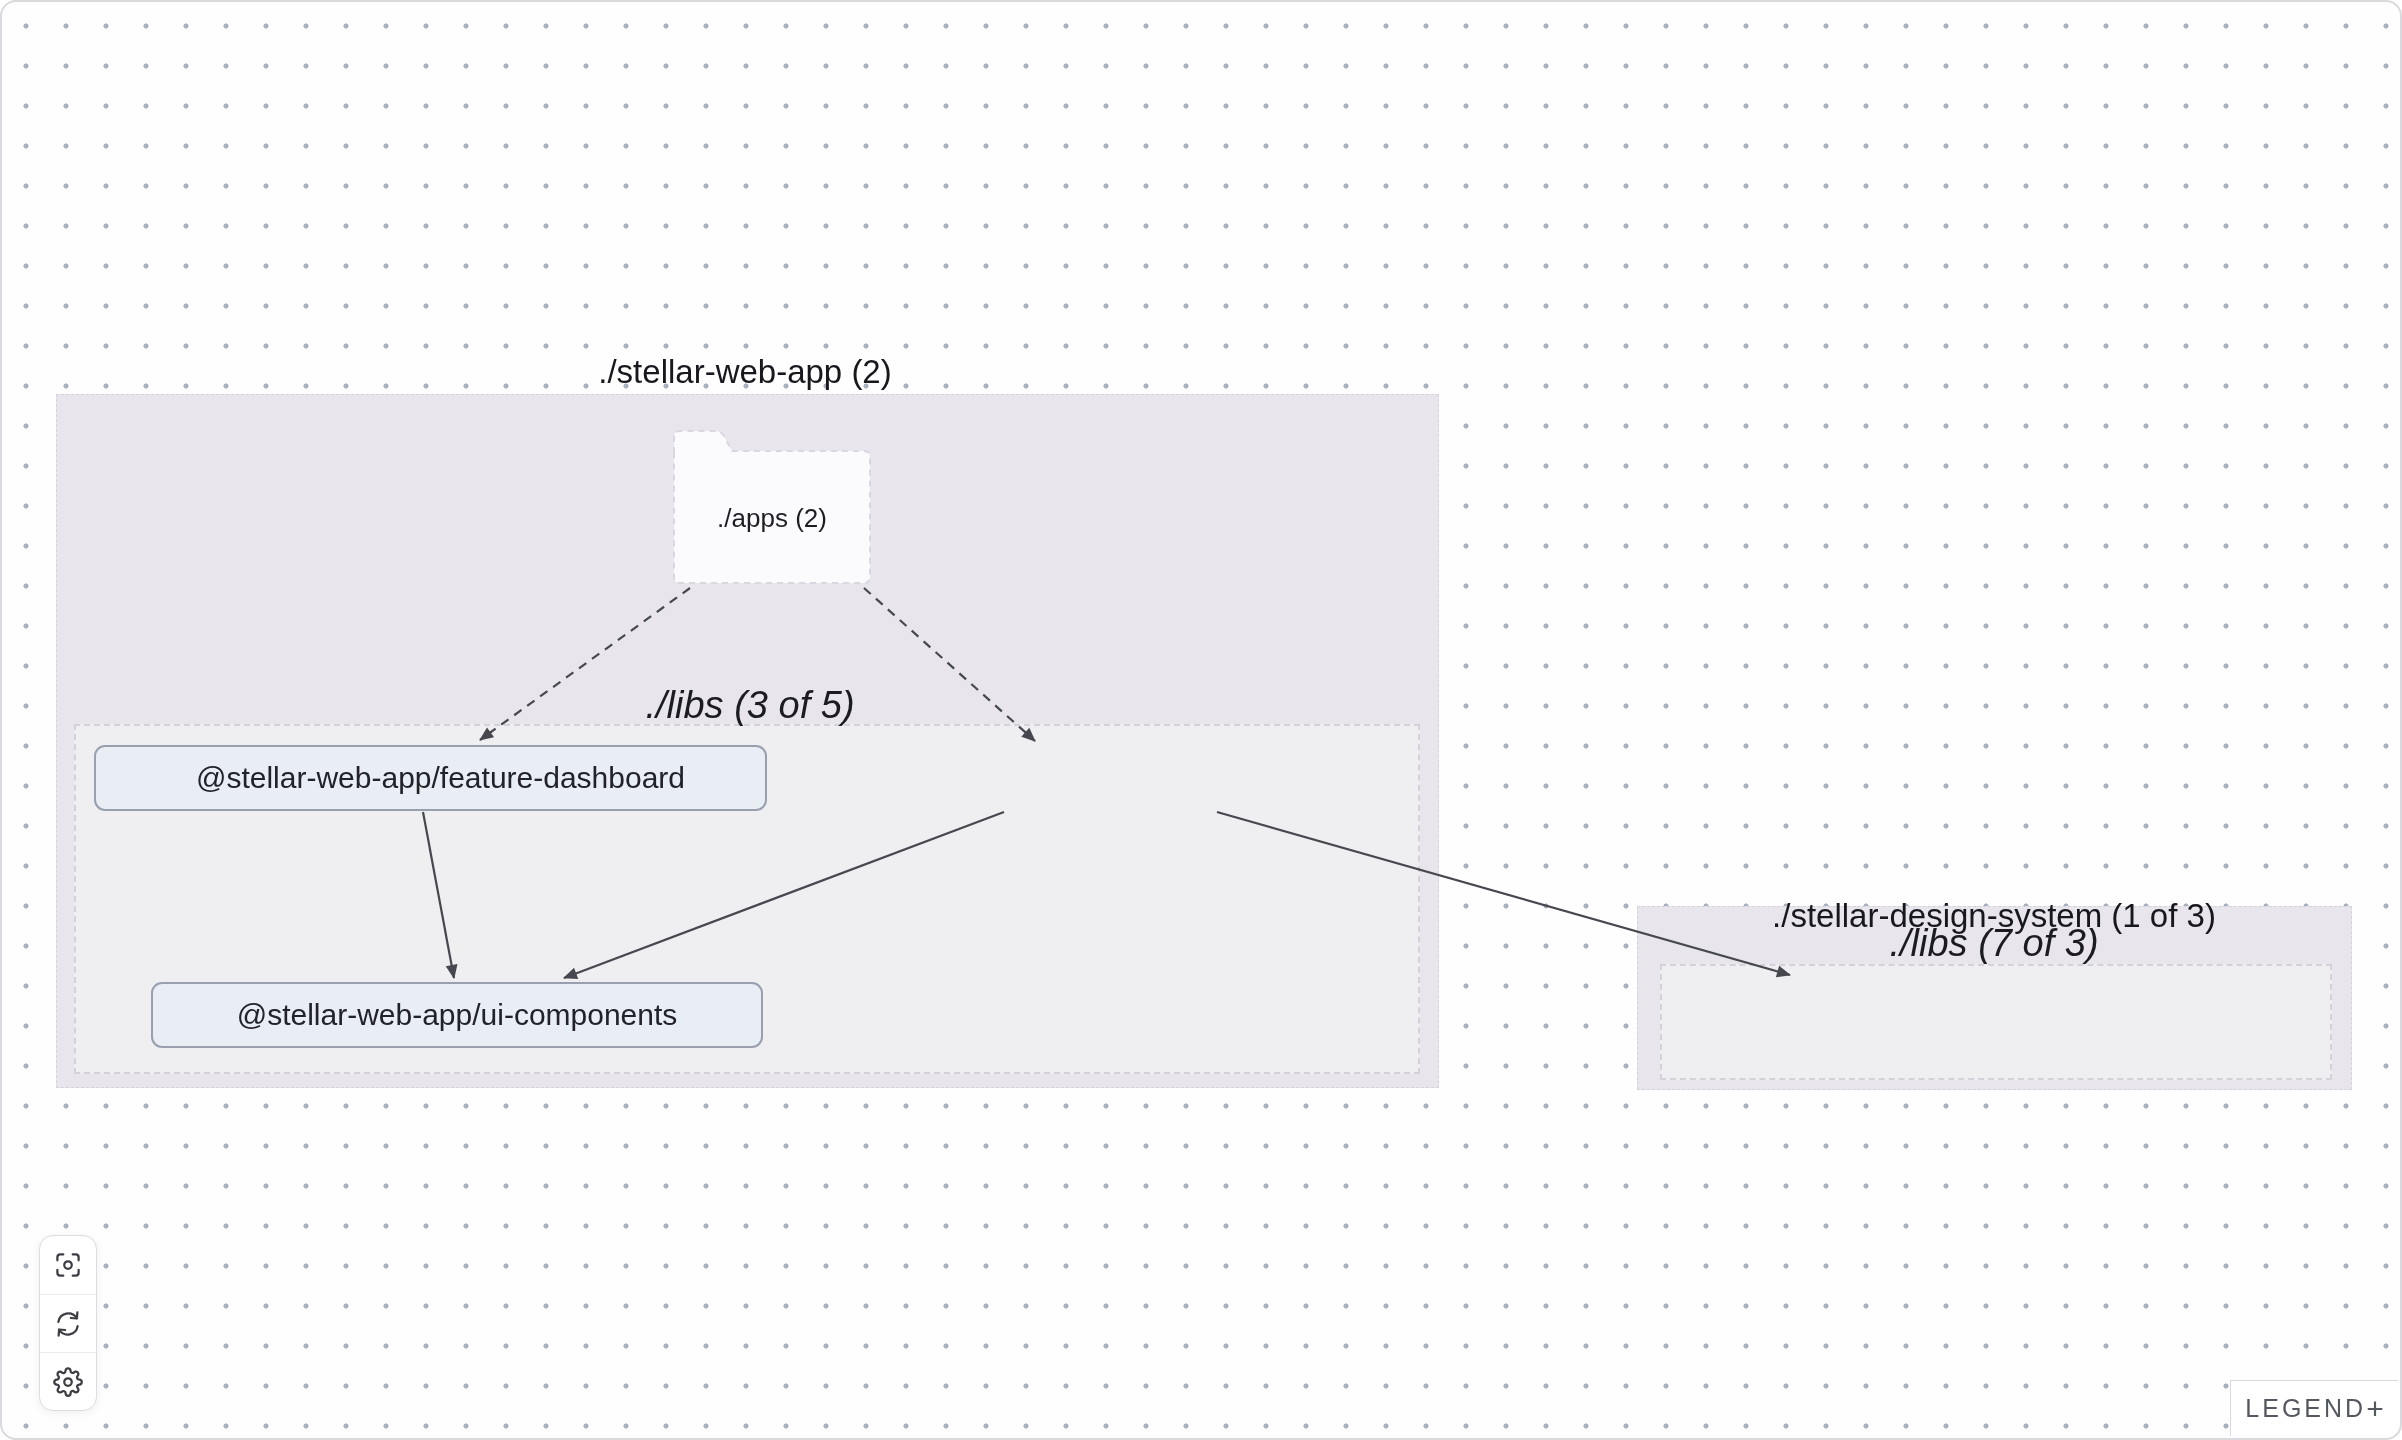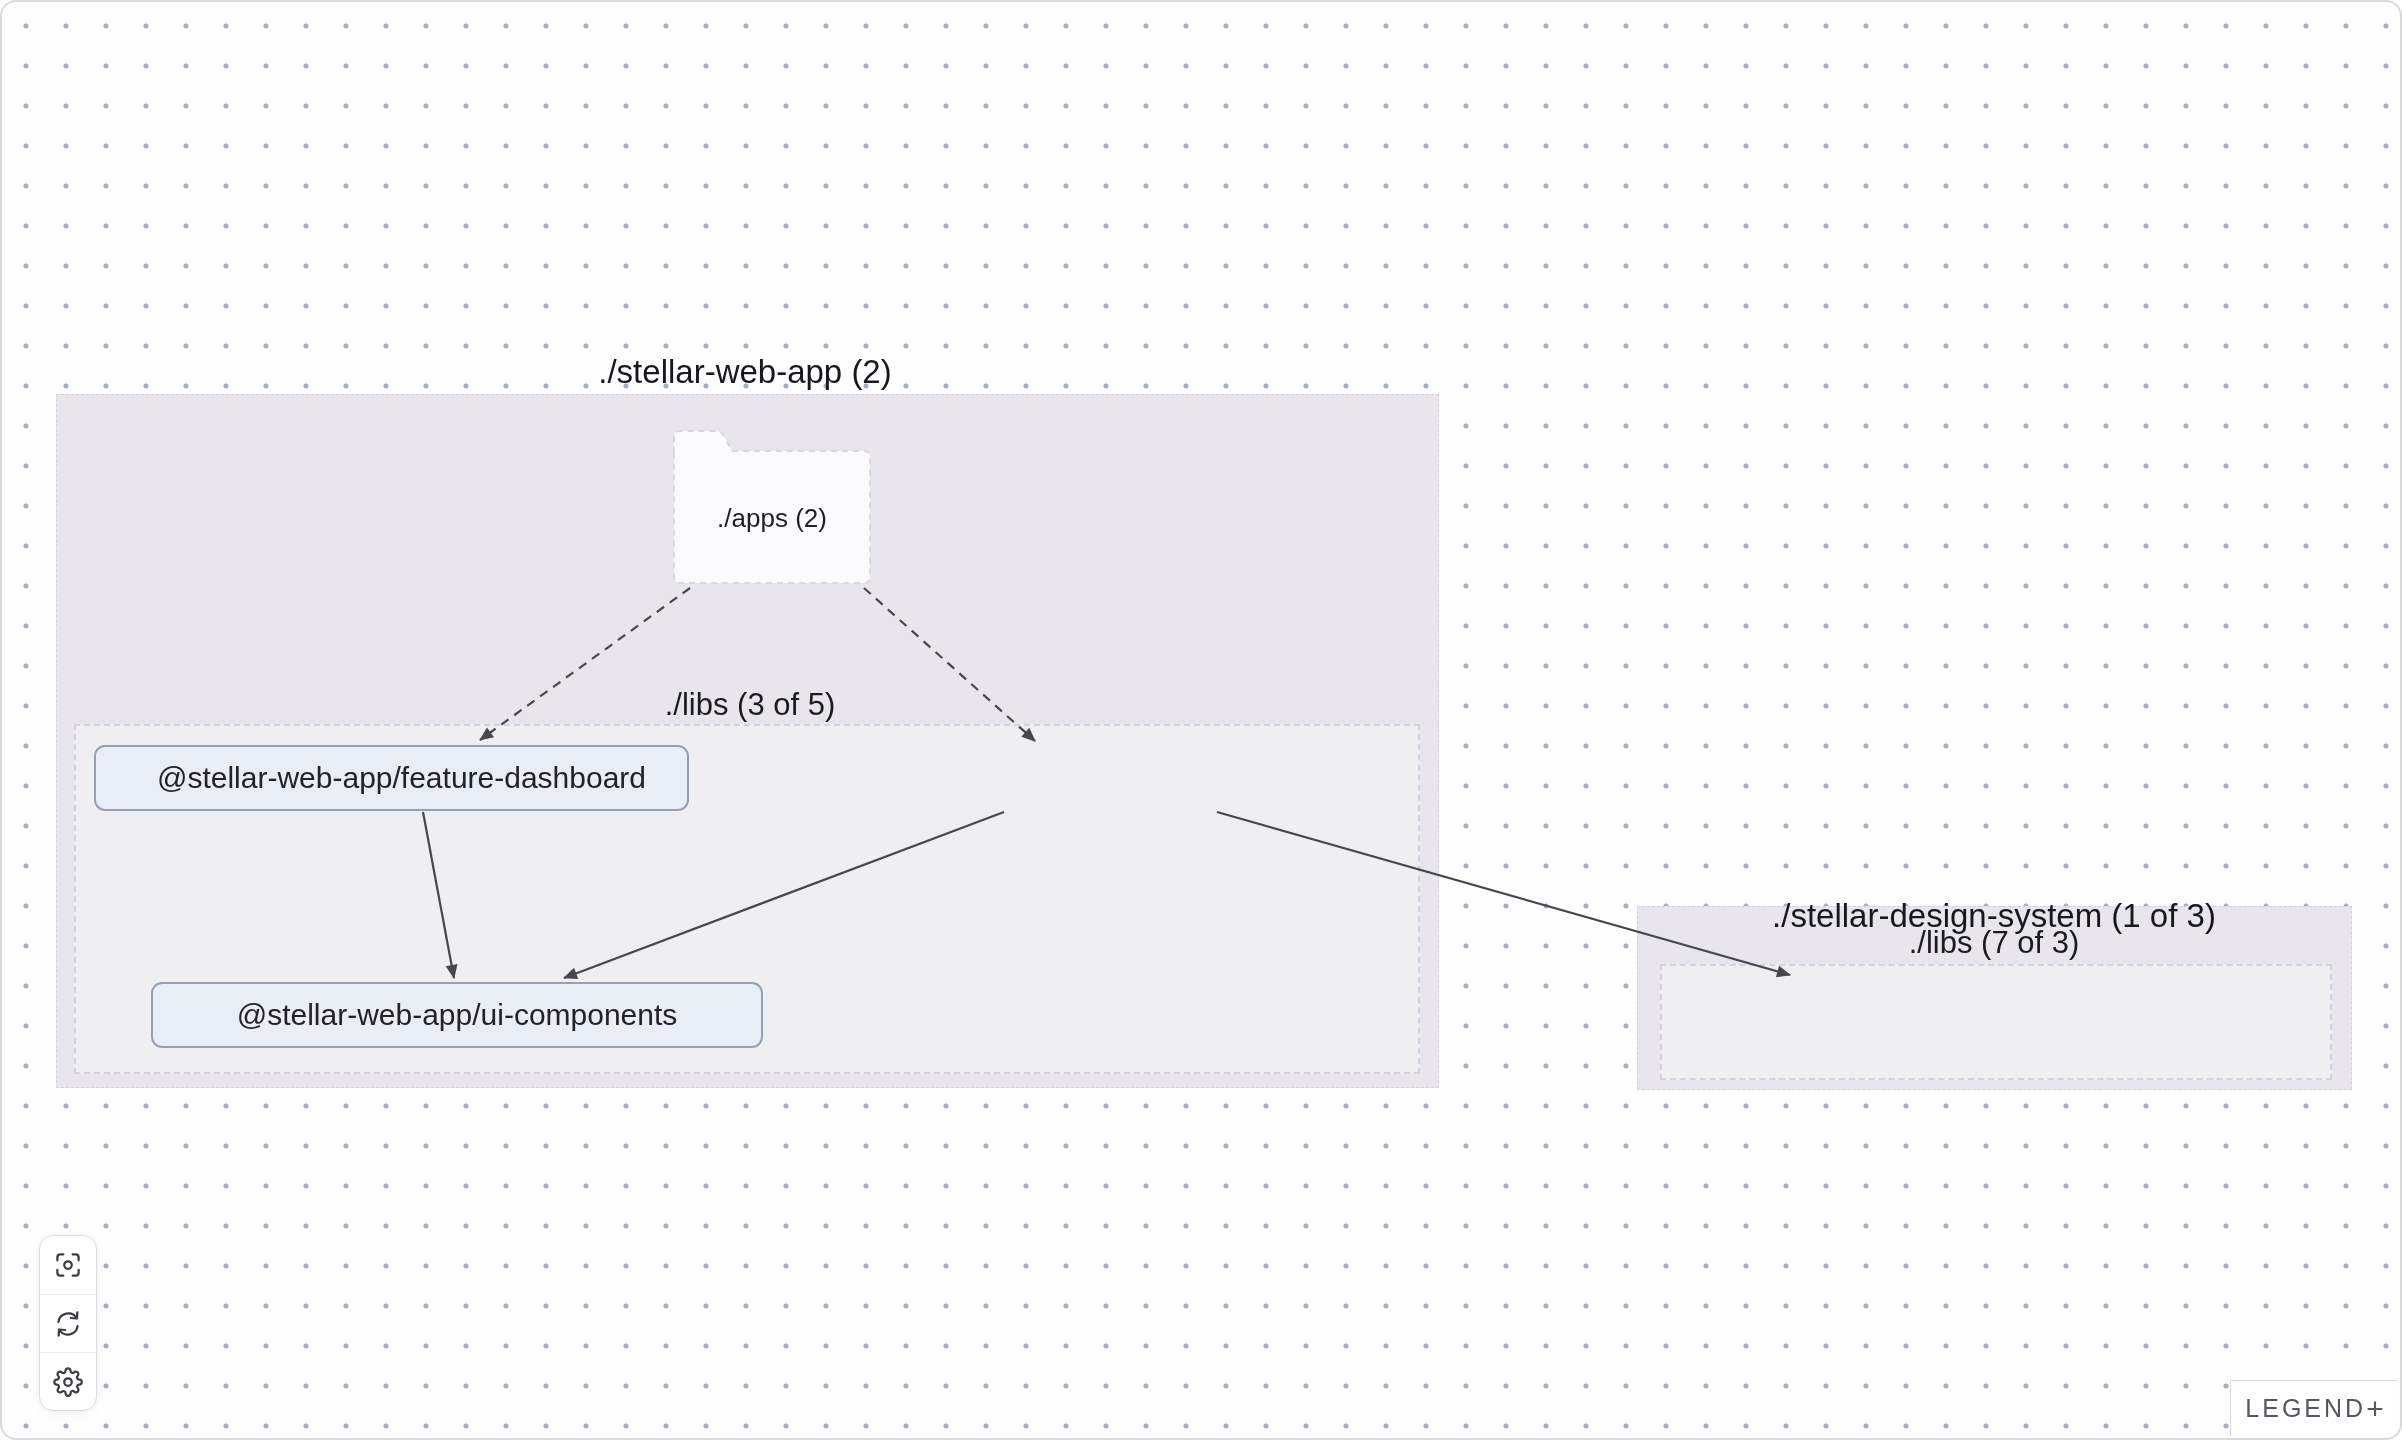--- a/index.html
+++ b/index.html
@@ -25,21 +25,21 @@
   .libs-a{left:72px;top:722px;width:1346px;height:350px;}
   .libs-b{left:1658px;top:962px;width:672px;height:116px;}
   .group-title{
     position:absolute;transform:translateX(-50%);
     font-size:33px;line-height:40px;color:#17171d;white-space:nowrap;z-index:2;
   }
   .title-a{left:743px;top:350px;}
   .title-b{left:1992px;top:862px;margin-top:32px;}
   .libs-title{
     position:absolute;transform:translateX(-50%);
-    font-size:31px;line-height:38px;color:#1b1b21;white-space:nowrap;z-index:3;
+    font-size:38px;line-height:38px;color:#1b1b21;white-space:nowrap;z-index:3;font-style:italic;
   }
   .libs-title-a{left:748px;top:684px;}
   .libs-title-b{left:1992px;top:922px;}
   
   .edges{position:absolute;inset:0;z-index:3;pointer-events:none;}
   .edge{stroke:#47484f;stroke-width:2.2;fill:none;}
   .edge.dashed{stroke-dasharray:9 7;}
   
   .folder{position:absolute;left:664px;top:419px;width:212px;height:168px;z-index:4;cursor:pointer;}
   .folder svg{position:absolute;inset:0;}
@@ -47,21 +47,21 @@
     position:absolute;left:50%;top:58%;transform:translate(-50%,-50%);
     font-size:26px;color:#1d1d24;white-space:nowrap;
   }
   
   .node{
     position:absolute;display:flex;align-items:center;justify-content:center;
     background:#e9edf4;border:2px solid #98a0b0;border-radius:11px;
     font-size:30px;color:#222229;white-space:nowrap;z-index:4;
     box-sizing:border-box;cursor:pointer;
   }
-  .node-fd{left:92px;top:743px;width:595px;height:66px;padding-left:20px;}
+  .node-fd{left:92px;top:743px;width:673px;height:66px;padding-left:20px;}
   .node-fl{left:824px;top:743px;width:572px;height:66px;}
   .node-uc{left:149px;top:980px;width:612px;height:66px;}
   .node-ub{left:1678px;top:980px;width:632px;height:66px;}
   
   .toolbar{
     position:absolute;left:37px;top:1233px;width:56px;z-index:6;
     background:#ffffff;border:1px solid #dcdce1;border-radius:14px;
     box-shadow:0 2px 8px rgba(40,40,60,0.07);
     display:flex;flex-direction:column;overflow:hidden;
   }

